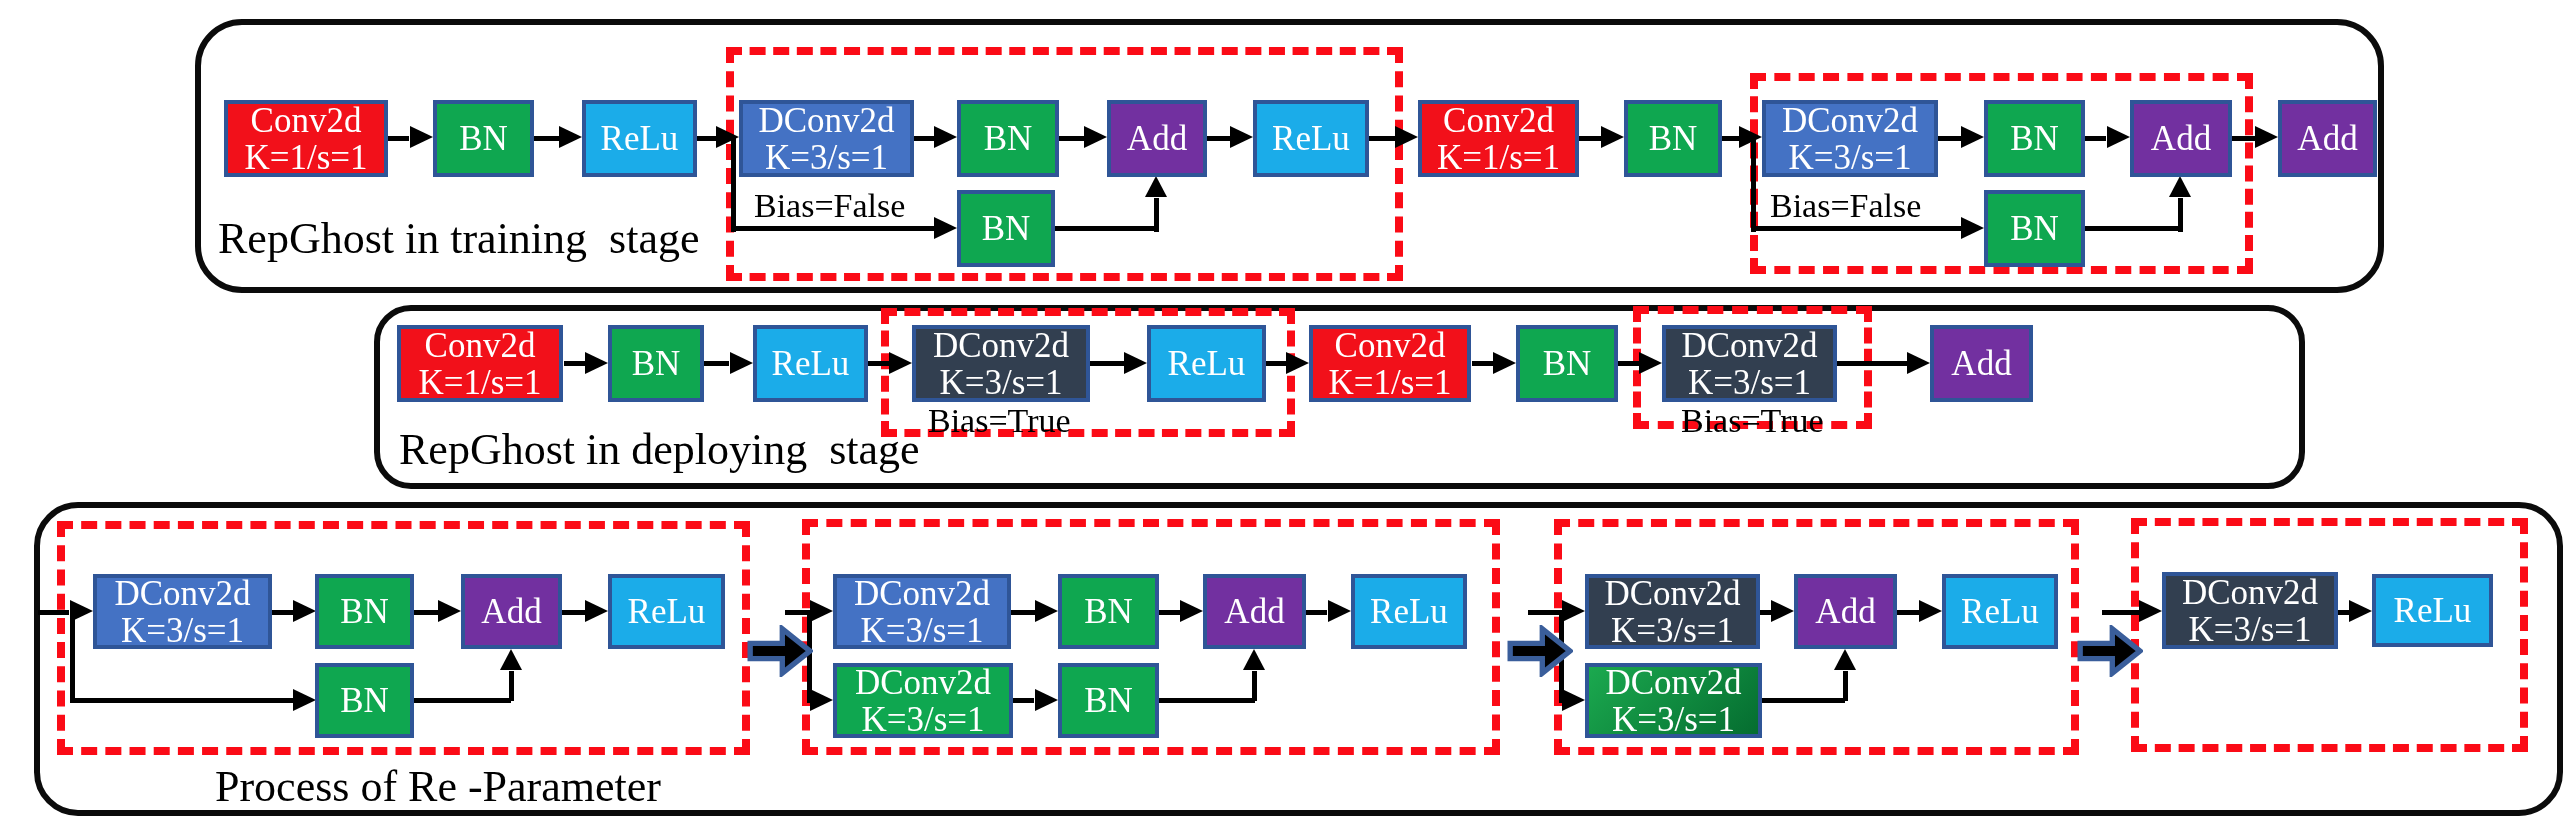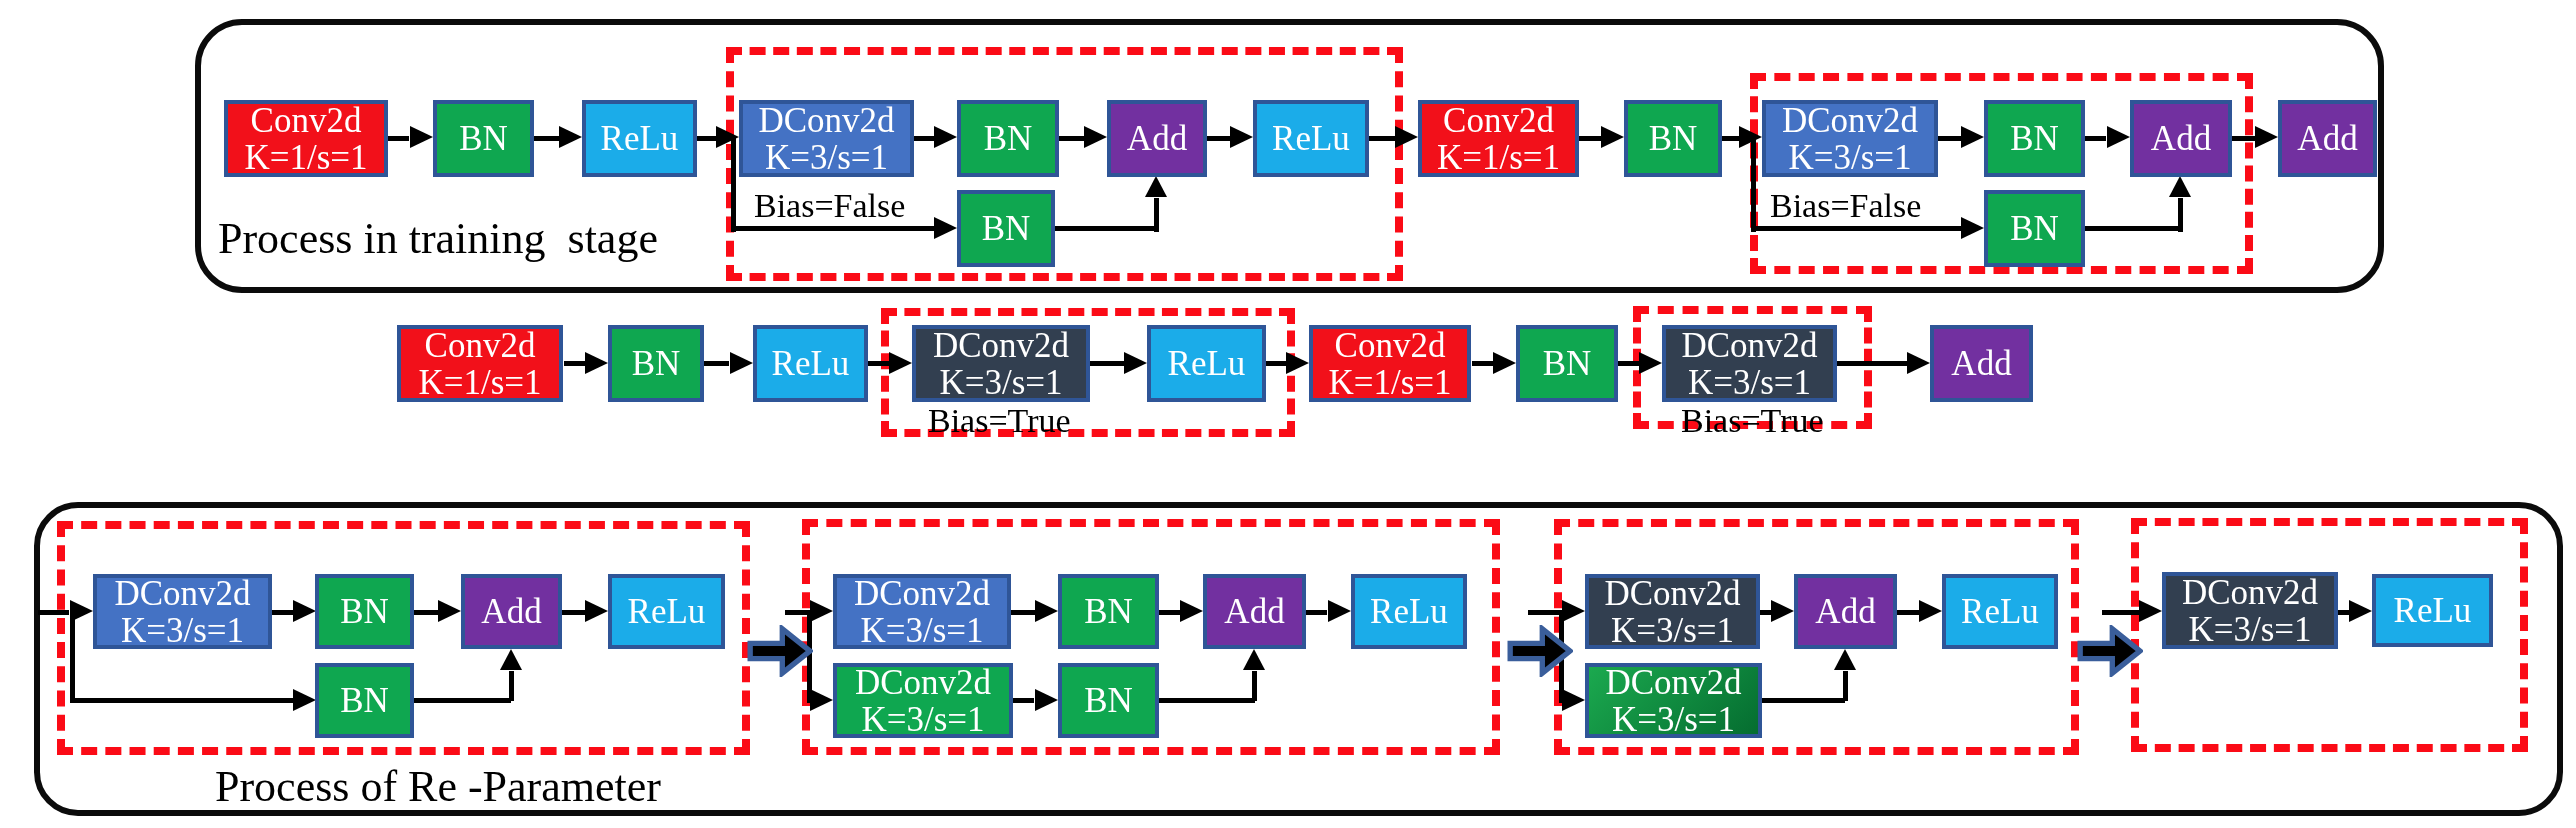--- a/index.html
+++ b/index.html
@@ -60,21 +60,24 @@
     white-space:pre;
     z-index:3;
   }
   .block-arrow{position:absolute;z-index:2;line-height:0;}
 </style>
 </head>
 <body>
 
 <div id="canvas">
   <div class="container" id="c1">
-    <div class="panel-label">Process in training  stage</div>
+    <div class="panel-label">RepGhost in training  stage</div>
+  </div>
+  <div class="container" id="c2">
+    <div class="panel-label">RepGhost in deploying  stage</div>
   </div>
   <div class="container" id="c3">
     <div class="panel-label">Process of Re -Parameter</div>
   </div>
 <div class="dashed" style="left: 726px; top: 47px; width: 677px; height: 234px; border-color: rgb(251, 11, 22);"></div>
     <div class="dashed" style="left: 1750px; top: 73px; width: 503px; height: 201px; border-color: rgb(251, 11, 22);"></div>
     <div class="dashed" style="left: 881px; top: 308px; width: 414px; height: 129px; border-color: rgb(251, 11, 22);"></div>
     <div class="dashed" style="left: 1633px; top: 306px; width: 239px; height: 123px; border-color: rgb(251, 11, 22);"></div>
     <div class="dashed" style="left: 57px; top: 521px; width: 693px; height: 234px; border-color: rgb(251, 11, 22);"></div>
     <div class="dashed" style="left: 802px; top: 519px; width: 698px; height: 236px; border-color: rgb(251, 11, 22);"></div>

